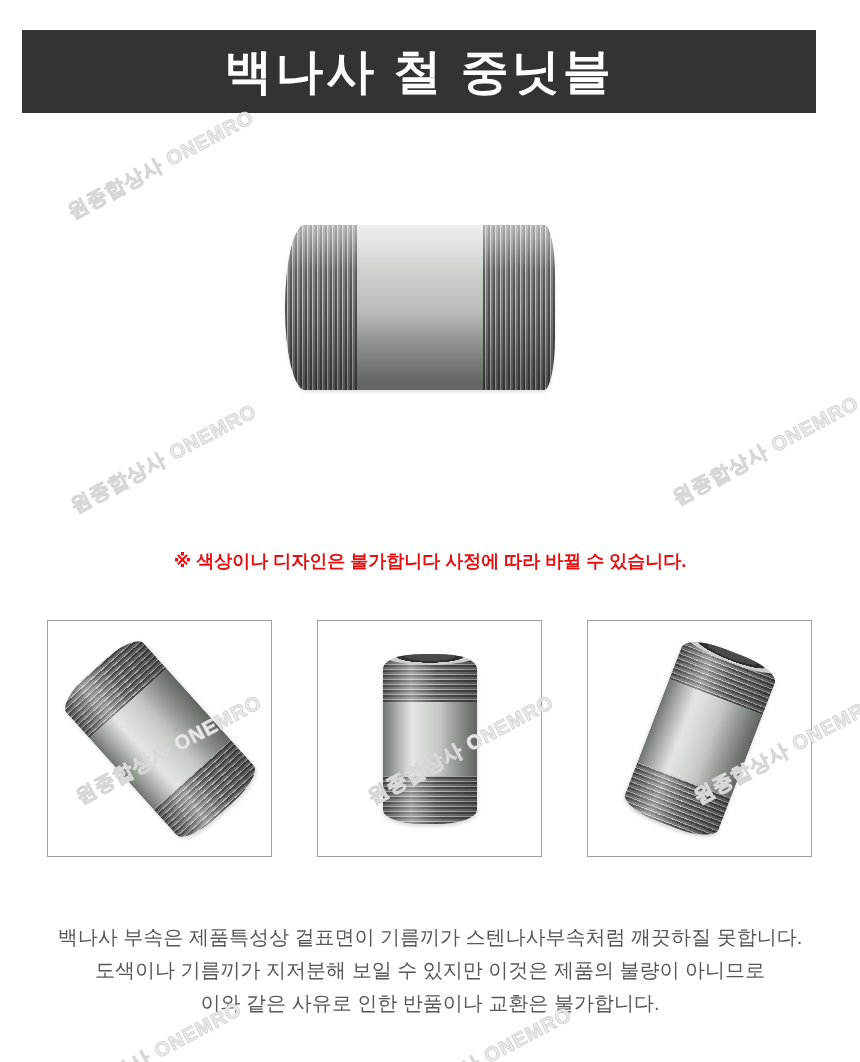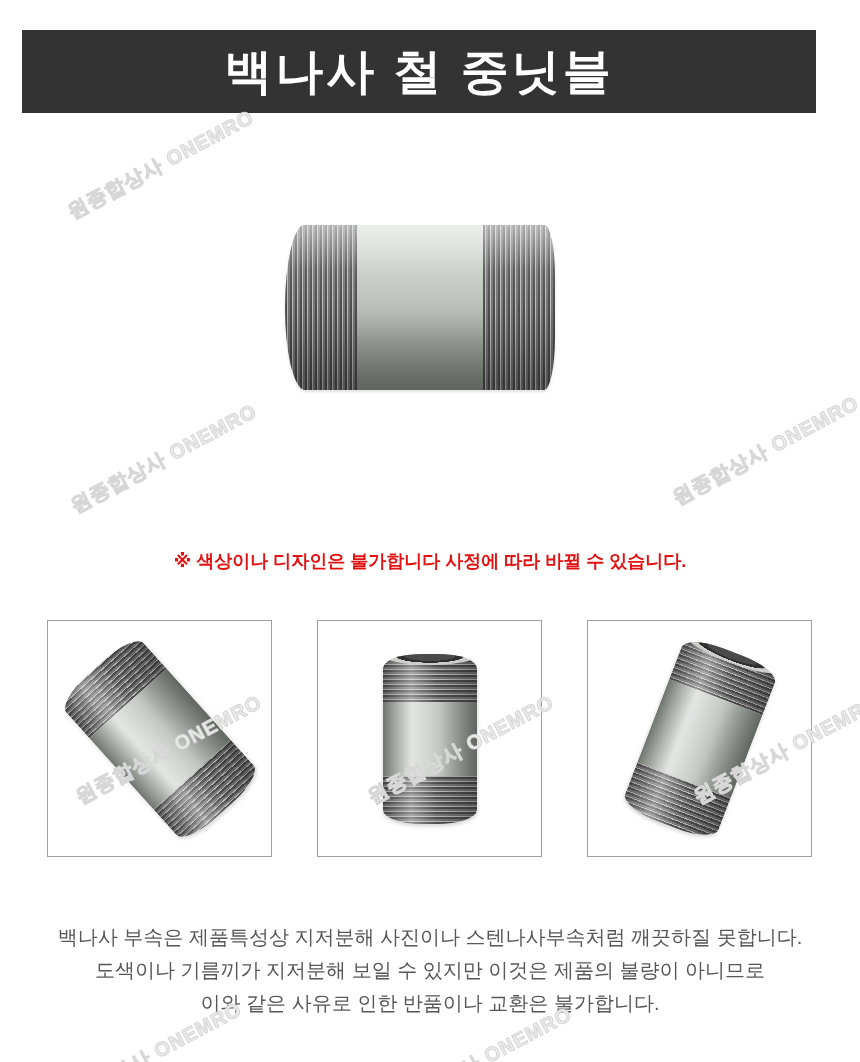--- a/index.html
+++ b/index.html
@@ -184,21 +184,21 @@
   <div class="thumb-box b3">
     <div class="pipe-v t3">
       <div class="pv-cap"></div>
       <div class="pv-th"></div>
       <div class="pv-mid"></div>
       <div class="pv-th"></div>
     </div>
   </div>
 
   <div class="desc">
-    <div>백나사 부속은 제품특성상 지저분해 사진이나 스텐나사부속처럼 깨끗하질 못합니다.</div>
+    <div>백나사 부속은 제품특성상 겉표면이 기름끼가 스텐나사부속처럼 깨끗하질 못합니다.</div>
     <div>도색이나 기름끼가 지저분해 보일 수 있지만 이것은 제품의 불량이 아니므로</div>
     <div>이와 같은 사유로 인한 반품이나 교환은 불가합니다.</div>
   </div>
 
   <span class="wm wm1">원종합상사 ONEMRO</span>
   <span class="wm wm2">원종합상사 ONEMRO</span>
   <span class="wm wm3">원종합상사 ONEMRO</span>
   <span class="wm wm4">원종합상사 ONEMRO</span>
   <span class="wm wm5">원종합상사 ONEMRO</span>
   <span class="wm wm6">원종합상사 ONEMRO</span>

